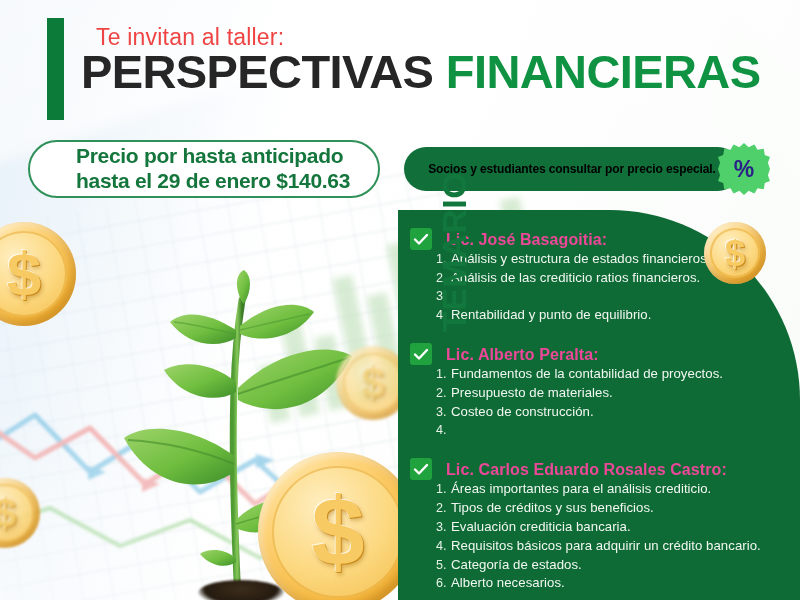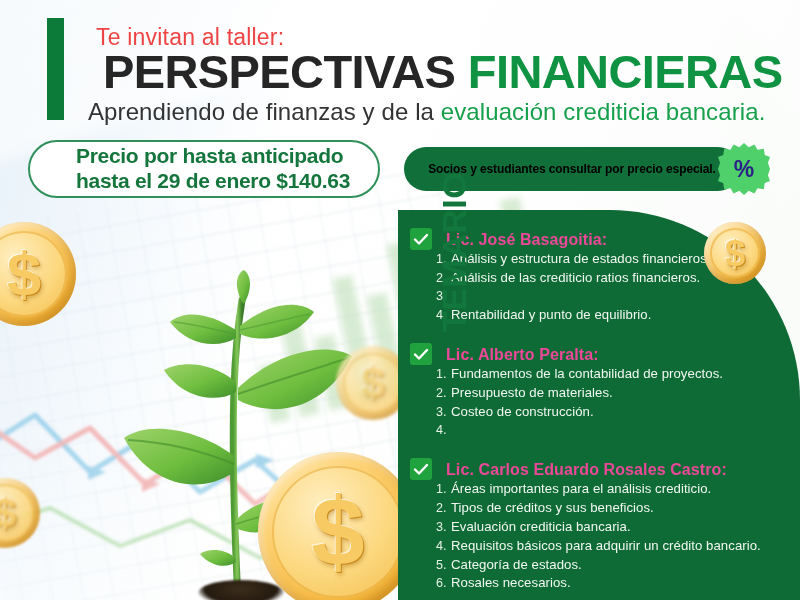--- a/index.html
+++ b/index.html
@@ -118,21 +118,21 @@
     position: absolute; left: 47px; top: 18px;
     width: 17px; height: 102px;
     background: #0c7a39;
   }
   .kicker {
     position: absolute; left: 96px; top: 24px;
     font-size: 23px; color: #ef4444; letter-spacing: .2px;
     white-space: nowrap;
   }
   .title {
-    position: absolute; left: 103px; top: 48px;
+    position: absolute; left: 81px; top: 48px;
     font-size: 47px; font-weight: 700; letter-spacing: -.6px;
     white-space: nowrap; line-height: 1;
   }
   .title .dark { color: #262626; }
   .title .green { color: #0f9342; }
   .subtitle {
     position: absolute; left: 88px; top: 98px;
     font-size: 24px; white-space: nowrap; letter-spacing: .1px;
   }
   .subtitle .dark { color: #333333; }
@@ -345,24 +345,20 @@
         <span class="sym">$</span>
       </div>
   </div>
 
   <div class="accent-bar"></div>
   <div class="kicker">Te invitan al taller:</div>
   <div class="title">
     <span class="dark">PERSPECTIVAS</span>
     <span class="green">FINANCIERAS</span>
   </div>
-  <div class="subtitle">
-    <span class="dark">Aprendiendo de finanzas y de la</span>
-    <span class="green">evaluación crediticia bancaria.</span>
-  </div>
 
   <div class="price-pill"></div>
   <div class="price-text">
     <div>Precio por hasta anticipado</div>
     <div>hasta el 29 de enero $140.63</div>
   </div>
 
   <div class="socios-pill"></div>
   <div class="socios-text">Socios y estudiantes consultar por precio especial.</div>
   <div class="badge">
@@ -455,18 +451,18 @@
       <li>
           <span class="num">4.</span>
           <span>Requisitos básicos para adquirir un crédito bancario.</span>
         </li>
       <li>
           <span class="num">5.</span>
           <span>Categoría de estados.</span>
         </li>
       <li>
           <span class="num">6.</span>
-          <span>Rosales necesarios.</span>
+          <span>Alberto necesarios.</span>
         </li>
     </ul>
   </div>
 
 </div>
 
 </body></html>

